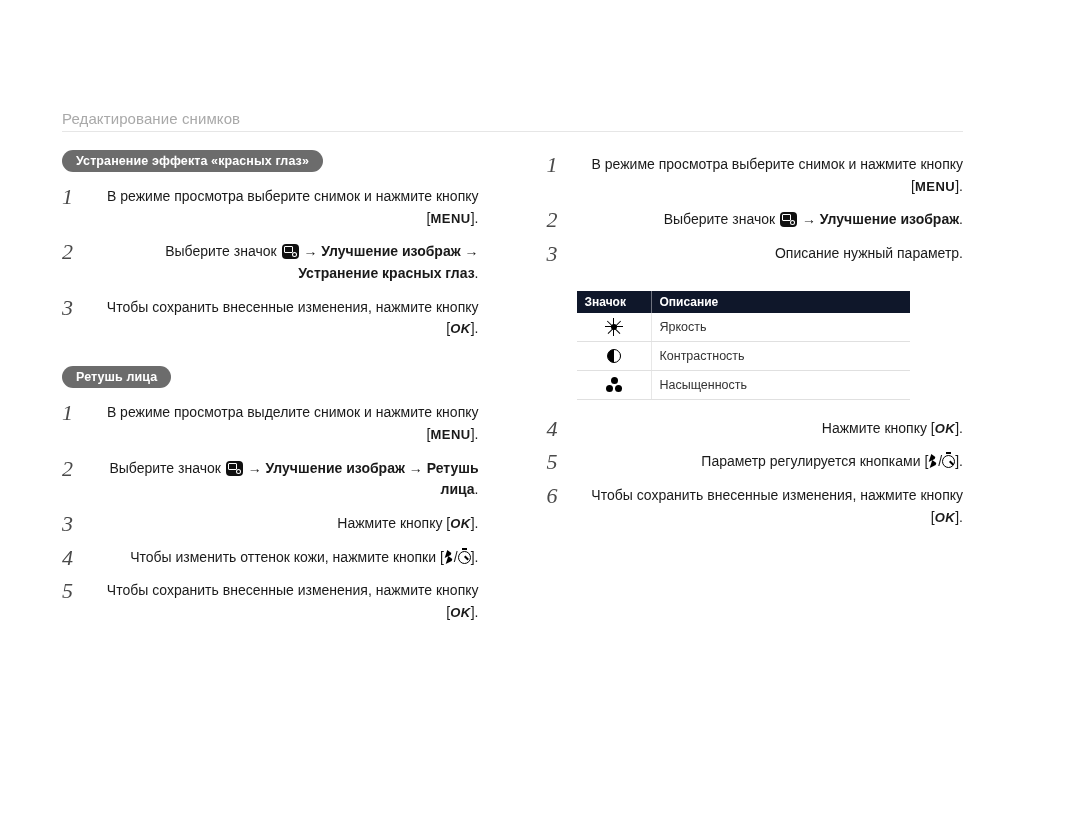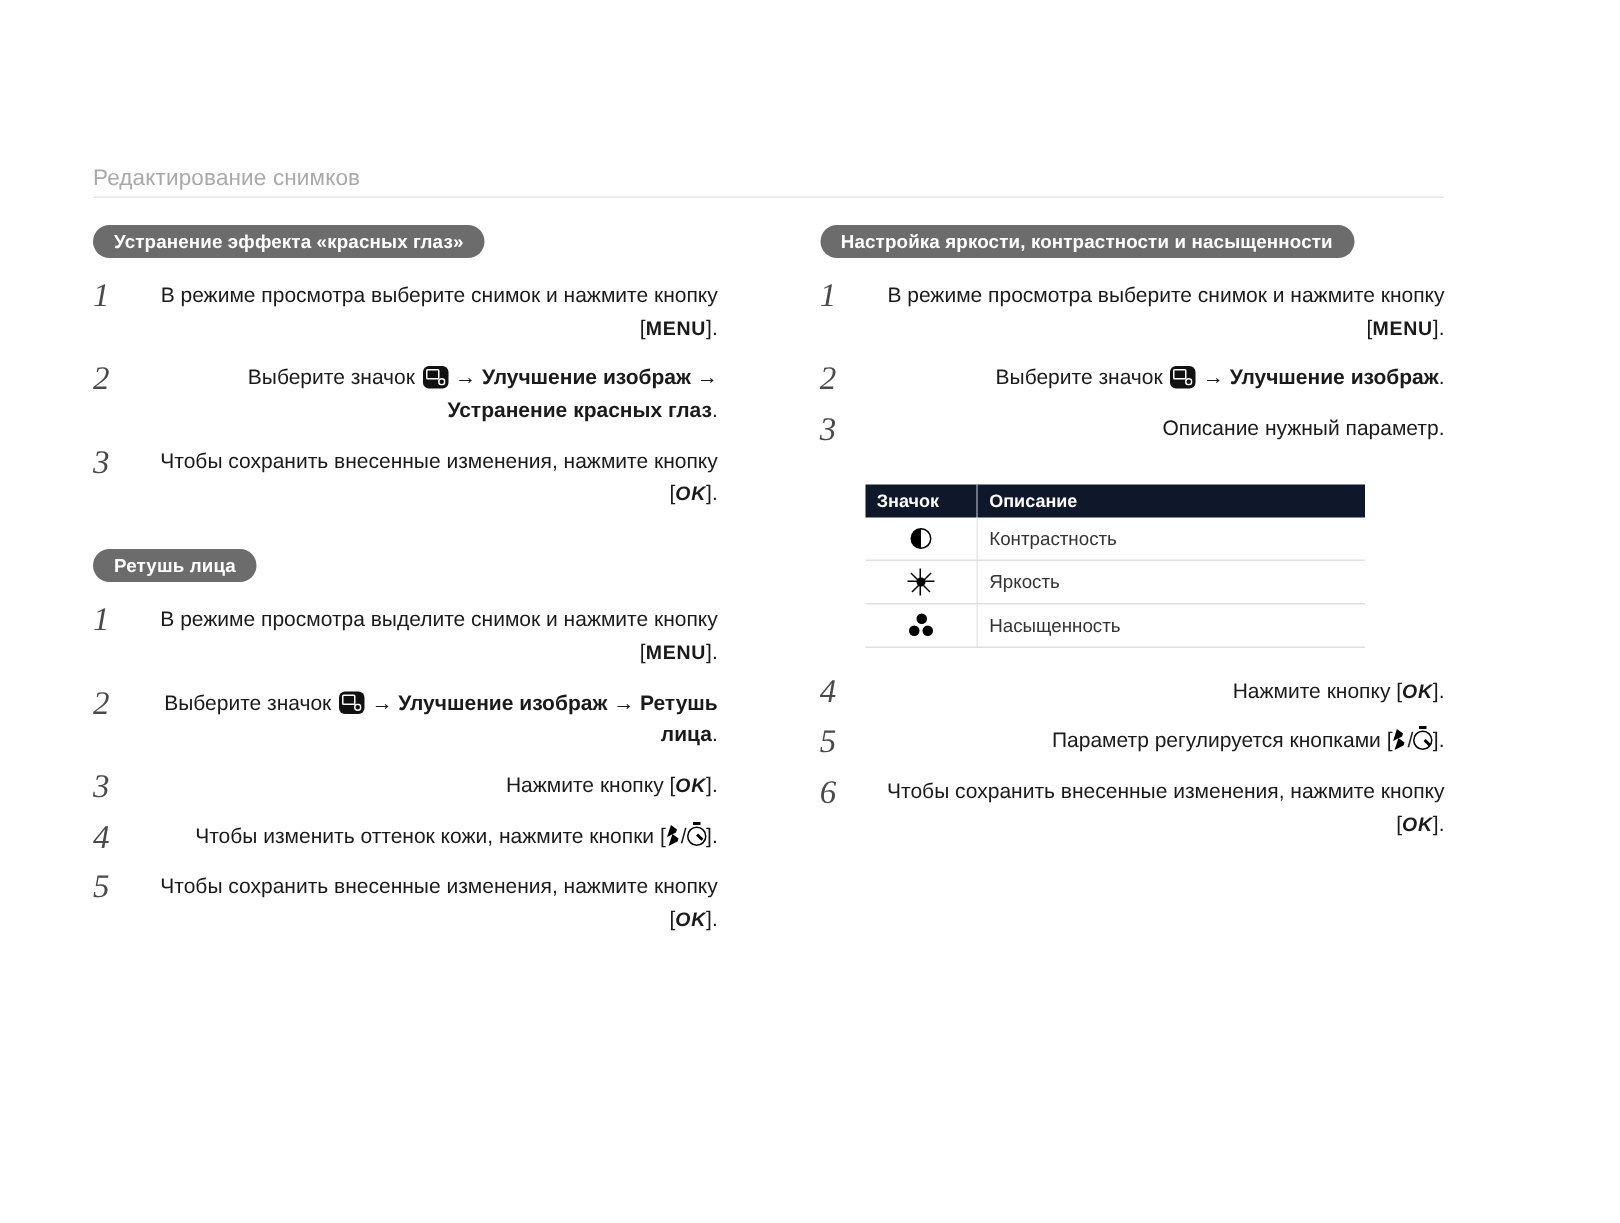--- a/index.html
+++ b/index.html
@@ -320,42 +320,41 @@
           <li>Выберите значок <span class="tool-icon"></span> →<span class="bold"> Улучшение изображ </span>→<span class="bold"> Ретушь лица</span>.</li>
           <li>Нажмите кнопку [<span class="ok-label">OK</span>].</li>
           <li>Чтобы изменить оттенок кожи, нажмите кнопки [<span class="icon-flash"></span>/<span class="icon-timer"></span>].</li>
           <li>Чтобы сохранить внесенные изменения, нажмите кнопку [<span class="ok-label">OK</span>].</li>
         </ol>
 
     </div>
 
     <div class="col">
 
-      <div class="pill">Настройка яркости, контрастности и насыщенности</div>
       <ol class="steps" id="steps-right-a">
           <li>В режиме просмотра выберите снимок и нажмите кнопку [<span class="menu-label">MENU</span>].</li>
           <li>Выберите значок <span class="tool-icon"></span> →<span class="bold"> Улучшение изображ</span>.</li>
           <li>Описание нужный параметр.</li>
         </ol>
 
       <table class="desc-table">
         <thead>
           <tr>
             <th>Значок</th>
             <th>Описание</th>
           </tr>
         </thead>
         <tbody id="icon-table-body">
             <tr>
+              <td><span class="sym-icon icon-brightness"><span class="diag"></span></span></td>
+              <td>Яркость</td>
+            </tr>
+            <tr>
               <td><span class="sym-icon icon-contrast"></span></td>
               <td>Контрастность</td>
-            </tr>
-            <tr>
-              <td><span class="sym-icon icon-brightness"><span class="diag"></span></span></td>
-              <td>Яркость</td>
             </tr>
             <tr>
               <td><span class="sym-icon icon-saturation"></span></td>
               <td>Насыщенность</td>
             </tr>
           </tbody>
       </table>
 
       <ol class="steps" start="4" id="steps-right-b" style="counter-reset: step 3;">
           <li>Нажмите кнопку [<span class="ok-label">OK</span>].</li>

